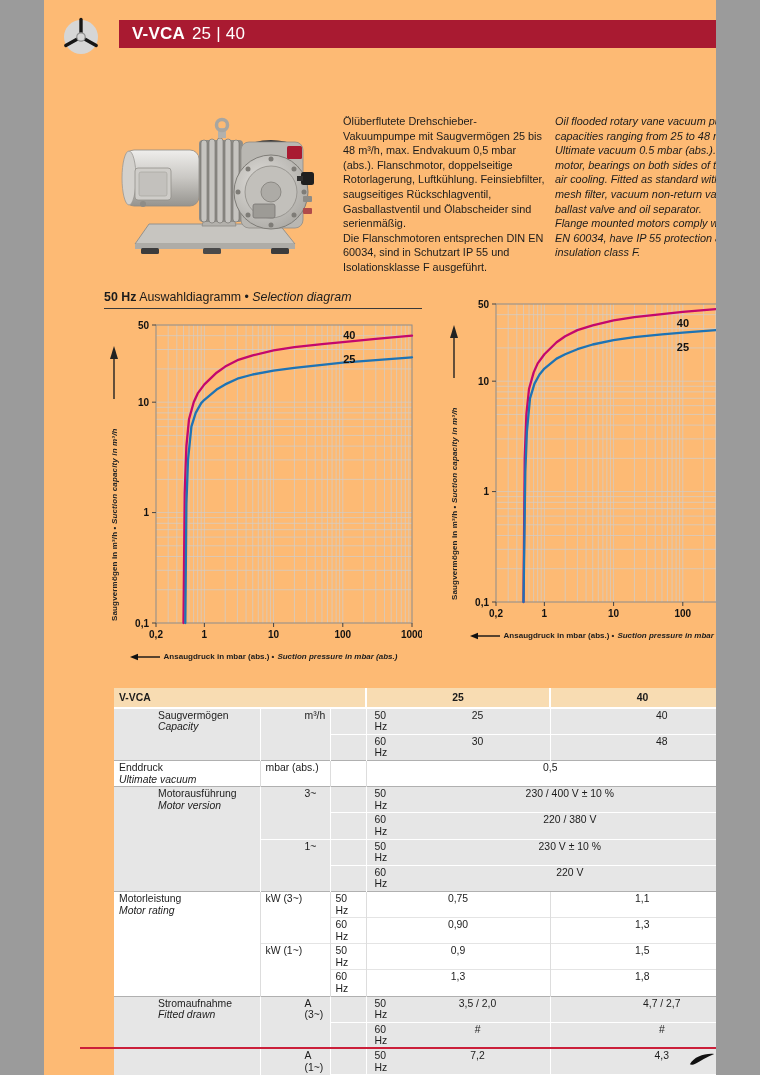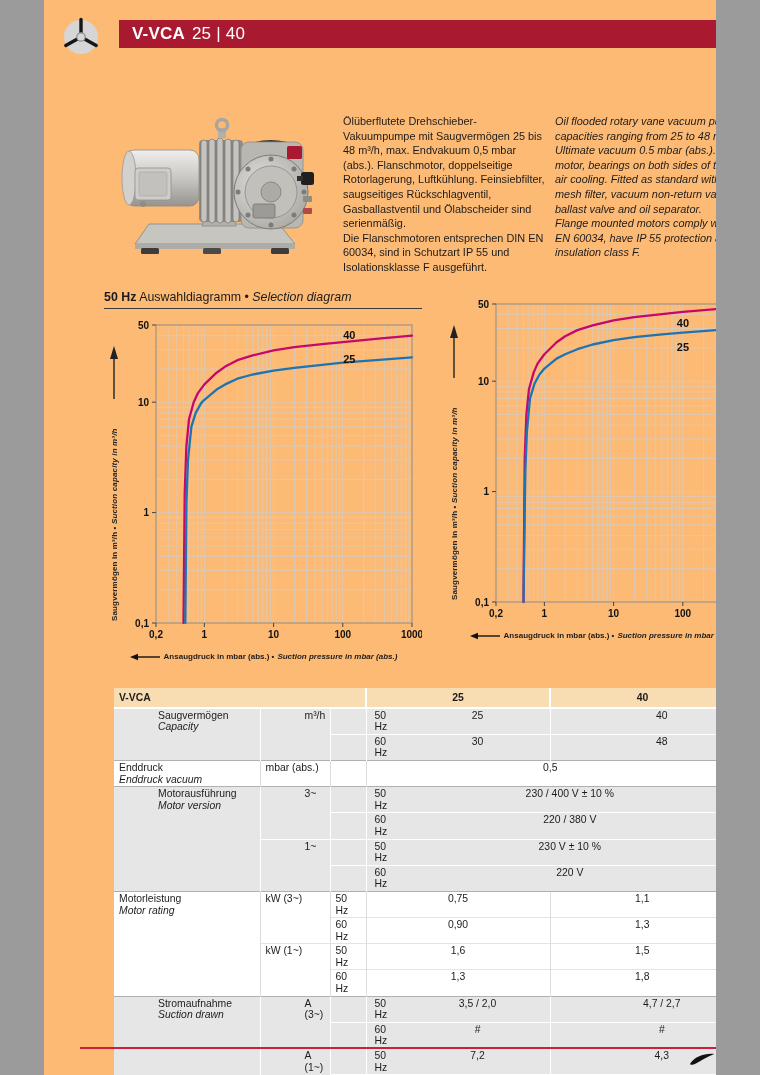--- a/index.html
+++ b/index.html
@@ -358,21 +358,21 @@
           <td class="val">40</td>
         </tr>
         <tr class="g1">
           <td class="hz">60 Hz</td>
           <td class="val">30</td>
           <td class="val">48</td>
         </tr>
         <tr class="g0 first">
           <td class="param" rowspan="1">
             <div>Enddruck</div>
-            <div class="en-lbl">Enddruck vacuum</div>
+            <div class="en-lbl">Ultimate vacuum</div>
           </td>
           <td class="unit" rowspan="1">
             <div>mbar (abs.)</div>
           </td>
           <td class="hz"></td>
           <td class="val" colspan="2">0,5</td>
         </tr>
         <tr class="g1 first">
           <td class="param" rowspan="4">
             <div>Motorausführung</div>
@@ -414,32 +414,32 @@
         <tr class="g0">
           <td class="hz">60 Hz</td>
           <td class="val">0,90</td>
           <td class="val">1,3</td>
         </tr>
         <tr class="g0">
           <td class="unit" rowspan="2">
             <div>kW (1~)</div>
           </td>
           <td class="hz">50 Hz</td>
-          <td class="val">1,6</td>
+          <td class="val">0,9</td>
           <td class="val">1,5</td>
         </tr>
         <tr class="g0">
           <td class="hz">60 Hz</td>
           <td class="val">1,3</td>
           <td class="val">1,8</td>
         </tr>
         <tr class="g1 first">
           <td class="param" rowspan="4">
             <div>Stromaufnahme</div>
-            <div class="en-lbl">Suction drawn</div>
+            <div class="en-lbl">Fitted drawn</div>
           </td>
           <td class="unit" rowspan="2">
             <div>A (3~)</div>
           </td>
           <td class="hz">50 Hz</td>
           <td class="val">3,5 / 2,0</td>
           <td class="val">4,7 / 2,7</td>
         </tr>
         <tr class="g1">
           <td class="hz">60 Hz</td>

